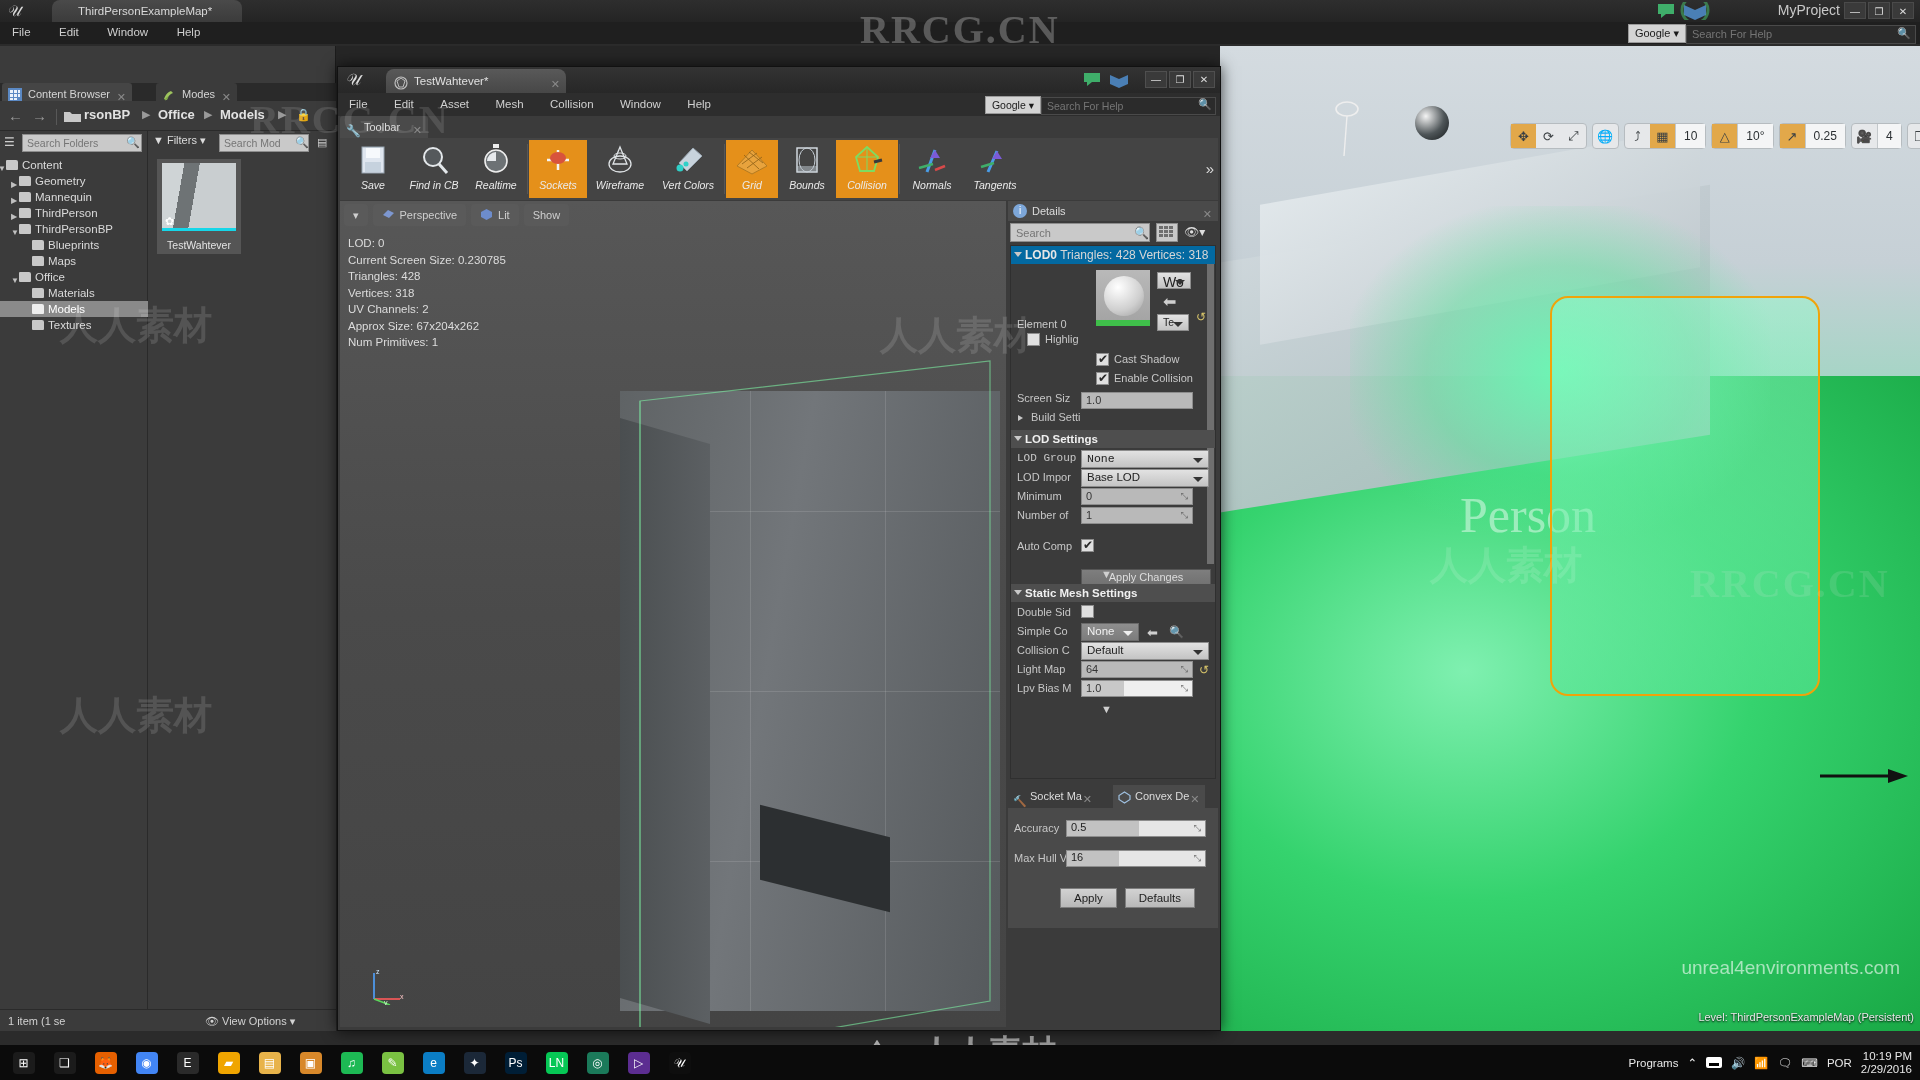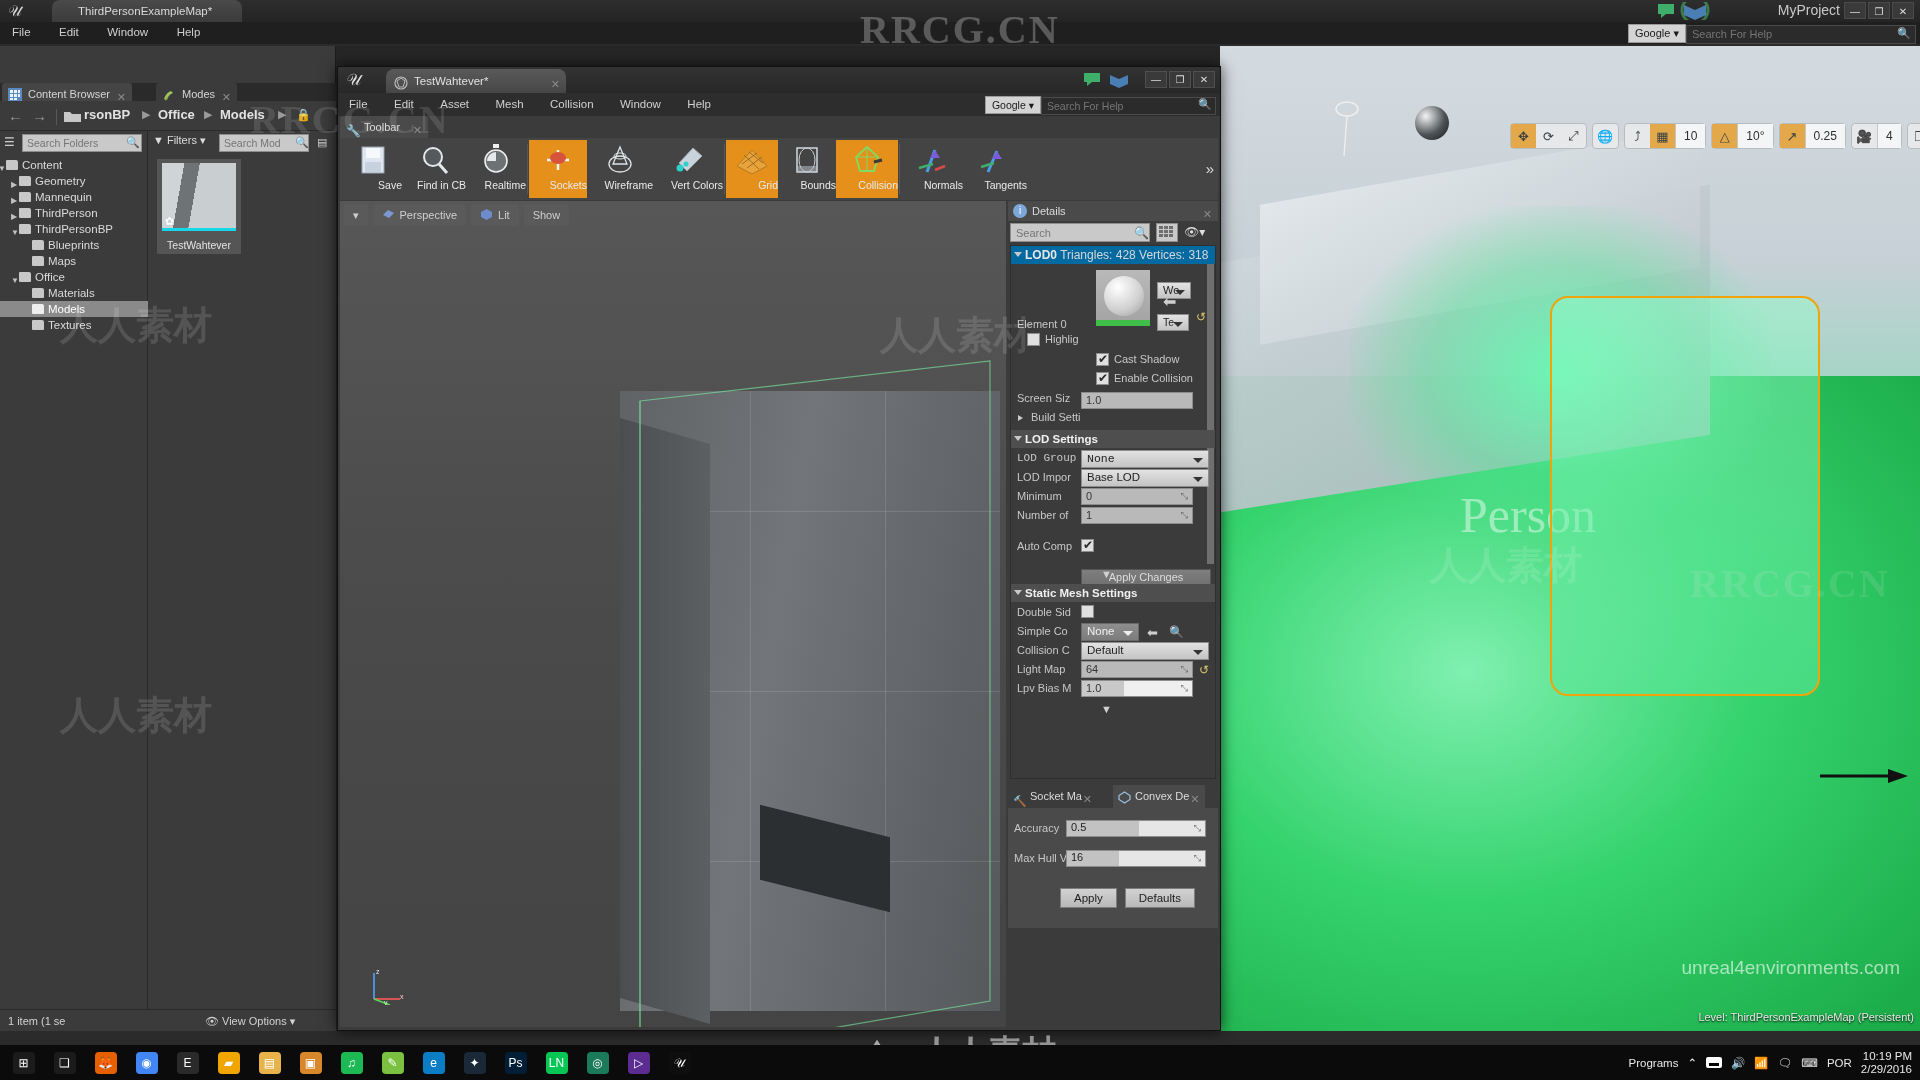--- a/index.html
+++ b/index.html
@@ -156,22 +156,22 @@
   .mgbtn{ background:#d4d4d4;color:#1a1a1a;font-size:10.5px;padding:2px 6px;
      border:1px solid #9a9a9a; height:18px;}
   .mhsinput{ width:175px;height:18px;background:#2b2b2b;border:1px solid #4a4a4a;color:#9a9a9a;
      font-size:10.5px;padding:2px 16px 2px 5px;}
 
   .mtbtab{ position:absolute; left:2px; top:49px; height:22px; background:#4a4a4a; color:#dcdcdc;
      font-size:11px; line-height:22px; padding:0 28px 0 24px; border-radius:3px 3px 0 0; }
   .wrench{ position:absolute; left:6px; top:4px; font-size:12px; color:#cfcfcf; }
 
   .mtoolbar{ position:absolute; left:2px; top:71px; width:878px; height:62px; background:#444; }
-  .tbitem{ position:absolute; top:2px; width:64px; height:58px; text-align:right; color:#eaeaea;
-     font-size:10.5px; }
+  .tbitem{ position:absolute; top:2px; width:64px; height:58px; text-align:center; color:#eaeaea;
+     font-size:10.5px;font-style:italic; }
   .tbitem.on{ background:#e5901a; }
   .tbicon{ position:relative; margin:4px auto 3px; width:34px; height:32px; }
   .tbsep{ position:absolute; top:6px; width:1px; height:50px; background:#575757; }
   .tbchev{ position:absolute; right:4px; top:22px; color:#dcdcdc; font-size:15px; }
 
   .vp{ position:absolute; left:2px; top:134px; width:666px; height:826px; background:#4c4c4c;
      overflow:hidden; }
   .vpbar{ position:absolute; left:4px; top:3px; height:22px; display:flex; gap:5px; }
   .vpb{ background:#5a5a5a; color:#cfcfcf; font-size:11px; border-radius:4px;
      padding:3px 9px; display:flex; align-items:center; gap:5px; }
@@ -694,20 +694,29 @@
                 <path d="M6.5 1L12 4v5l-5.5 3L1 9V4z" fill="#6d8ccb"></path>
               </svg>
           </span>
           <span>Lit</span>
         </div>
         <div class="vpb">
           <span>Show</span>
         </div>
       </div>
 
+      <div class="vpstats" id="vp-stats">
+          <div>LOD: 0</div>
+          <div>Current Screen Size: 0.230785</div>
+          <div>Triangles: 428</div>
+          <div>Vertices: 318</div>
+          <div>UV Channels: 2</div>
+          <div>Approx Size: 67x204x262</div>
+          <div>Num Primitives: 1</div>
+        </div>
 
       <div class="axisw">
         <svg width="40" height="40" viewBox="0 0 40 40">
           <path d="M6 34 V8" stroke="#4fa3ff" stroke-width="1.6"></path>
           <path d="M6 34 H32" stroke="#ff5b5b" stroke-width="1.6"></path>
           <path d="M6 34 L22 40" stroke="#5bd65b" stroke-width="1.6"></path>
           <text x="8" y="9" fill="#cfe8ff" font-size="7">z</text>
           <text x="32" y="34" fill="#ffc8c8" font-size="7">x</text>
           <text x="16" y="40" fill="#c8ffc8" font-size="7">y</text>
           </svg>
@@ -755,21 +764,21 @@
 
         <div class="elemthumb">
           <div class="ethsphere"></div>
           <div class="ethgrass"></div>
         </div>
         <div class="plabel" style="top:72px">Element 0</div>
         <div class="prow" style="top:86px">
           <span class="chk" style="position:absolute;left:16px;top:1px"></span>
           <span class="plabel" style="left:34px;top:1px">Highlig</span>
         </div>
-        <div class="combo" style="position:absolute;left:146px;top:36px;width:34px;height:17px;font-size:11px">
+        <div class="combo" style="position:absolute;left:146px;top:26px;width:34px;height:17px;font-size:14px">
           <span>Wo</span><span class="cv"></span>
         </div>
         <span class="moreicon" style="left:152px;top:46px;font-size:16px">⬅</span>
         <div class="combo" style="position:absolute;left:146px;top:68px;width:32px;height:17px;font-size:10.5px">
           <span>Te</span><span class="cv"></span>
         </div>
         <span class="moreicon" style="left:185px;top:64px;color:#d7c46a;font-size:12px">↺</span>
 
         <div class="prow" style="top:106px">
           <span class="chk on" style="position:absolute;left:85px;top:1px"></span>

